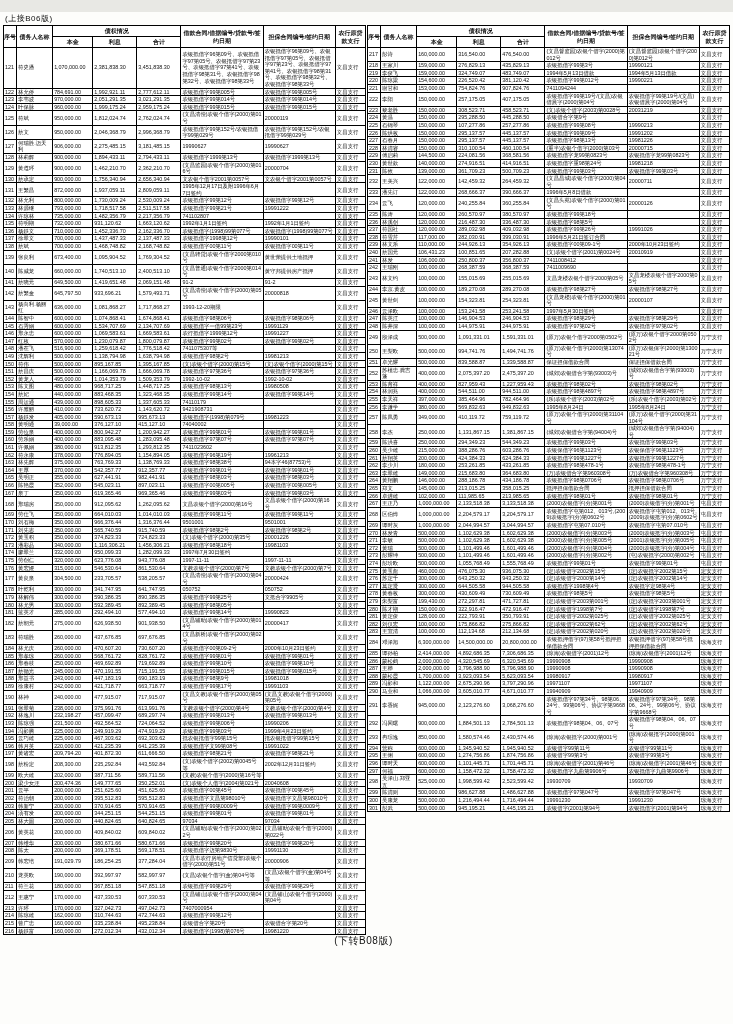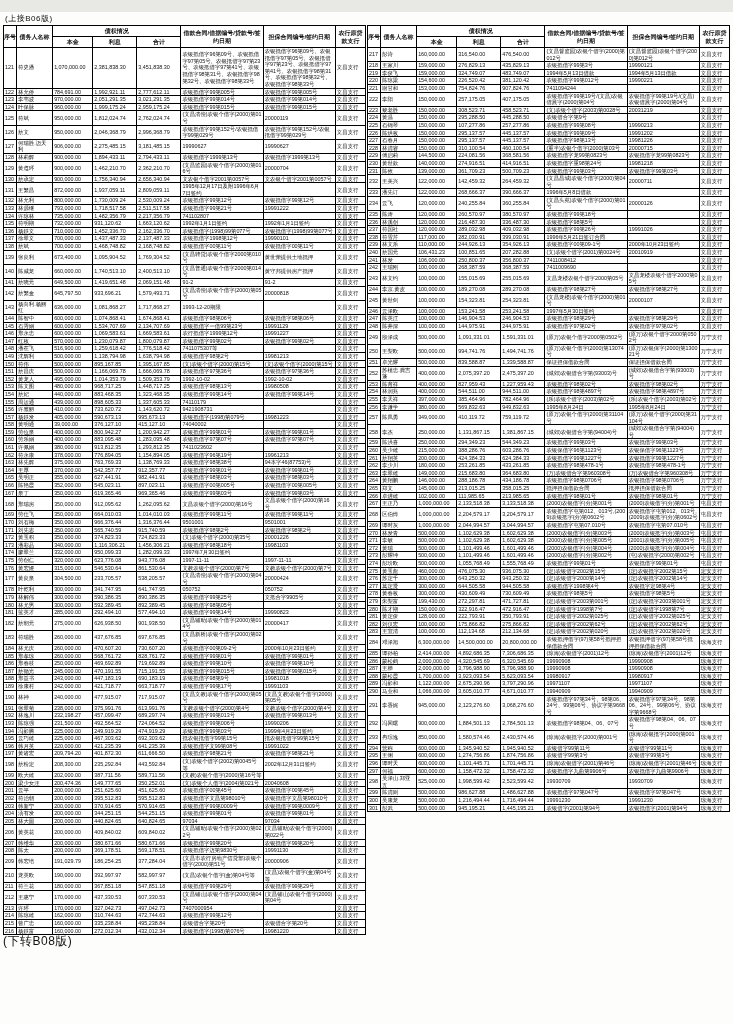--- a/index.html
+++ b/index.html
@@ -1,19 +1,19 @@
 <!DOCTYPE html>
 <html><head>
 <meta charset="utf-8">
 <style>
   html,body{margin:0;padding:0;background:#e8e8e4;}
   body{width:733px;height:1024px;overflow:hidden;font-family:"Liberation Sans","DejaVu Sans",sans-serif;color:#111;}
   .page{width:733px;height:1024px;background:#fdfdfb;box-sizing:border-box;padding:2px 3px 0 3px;margin-top:12px;}
   .top-note{font-size:8px;line-height:10px;margin:0 0 1px 2px;letter-spacing:0.5px;}
-  .bottom-note{font-size:12px;line-height:10px;text-align:left;margin:1px 6px 0 0;letter-spacing:0.5px;}
+  .bottom-note{font-size:10px;line-height:10px;text-align:center;margin:1px 6px 0 0;letter-spacing:0.5px;}
   .panels{display:flex;align-items:flex-start;}
   table.panel{border-collapse:collapse;table-layout:fixed;width:363px;background:#fff;}
   table.panel + table.panel{margin-left:1px;}
   th,td{border:0.6px solid #000;padding:0 1px;vertical-align:middle;overflow:hidden;word-break:break-all;}
   thead th{font-size:6px;line-height:8px;font-weight:bold;text-align:center;padding:1px 0;}
   tbody td{font-size:5.4px;line-height:6.6px;text-align:left;}
   td.c-seq{text-align:left;}
   col.w-seq{width:13px;} col.w-name{width:36px;} col.w-pr{width:40px;}
   col.w-in{width:44px;} col.w-to{width:44px;} col.w-loan{width:82px;}
   col.w-gu{width:72px;} col.w-br{width:30px;}

